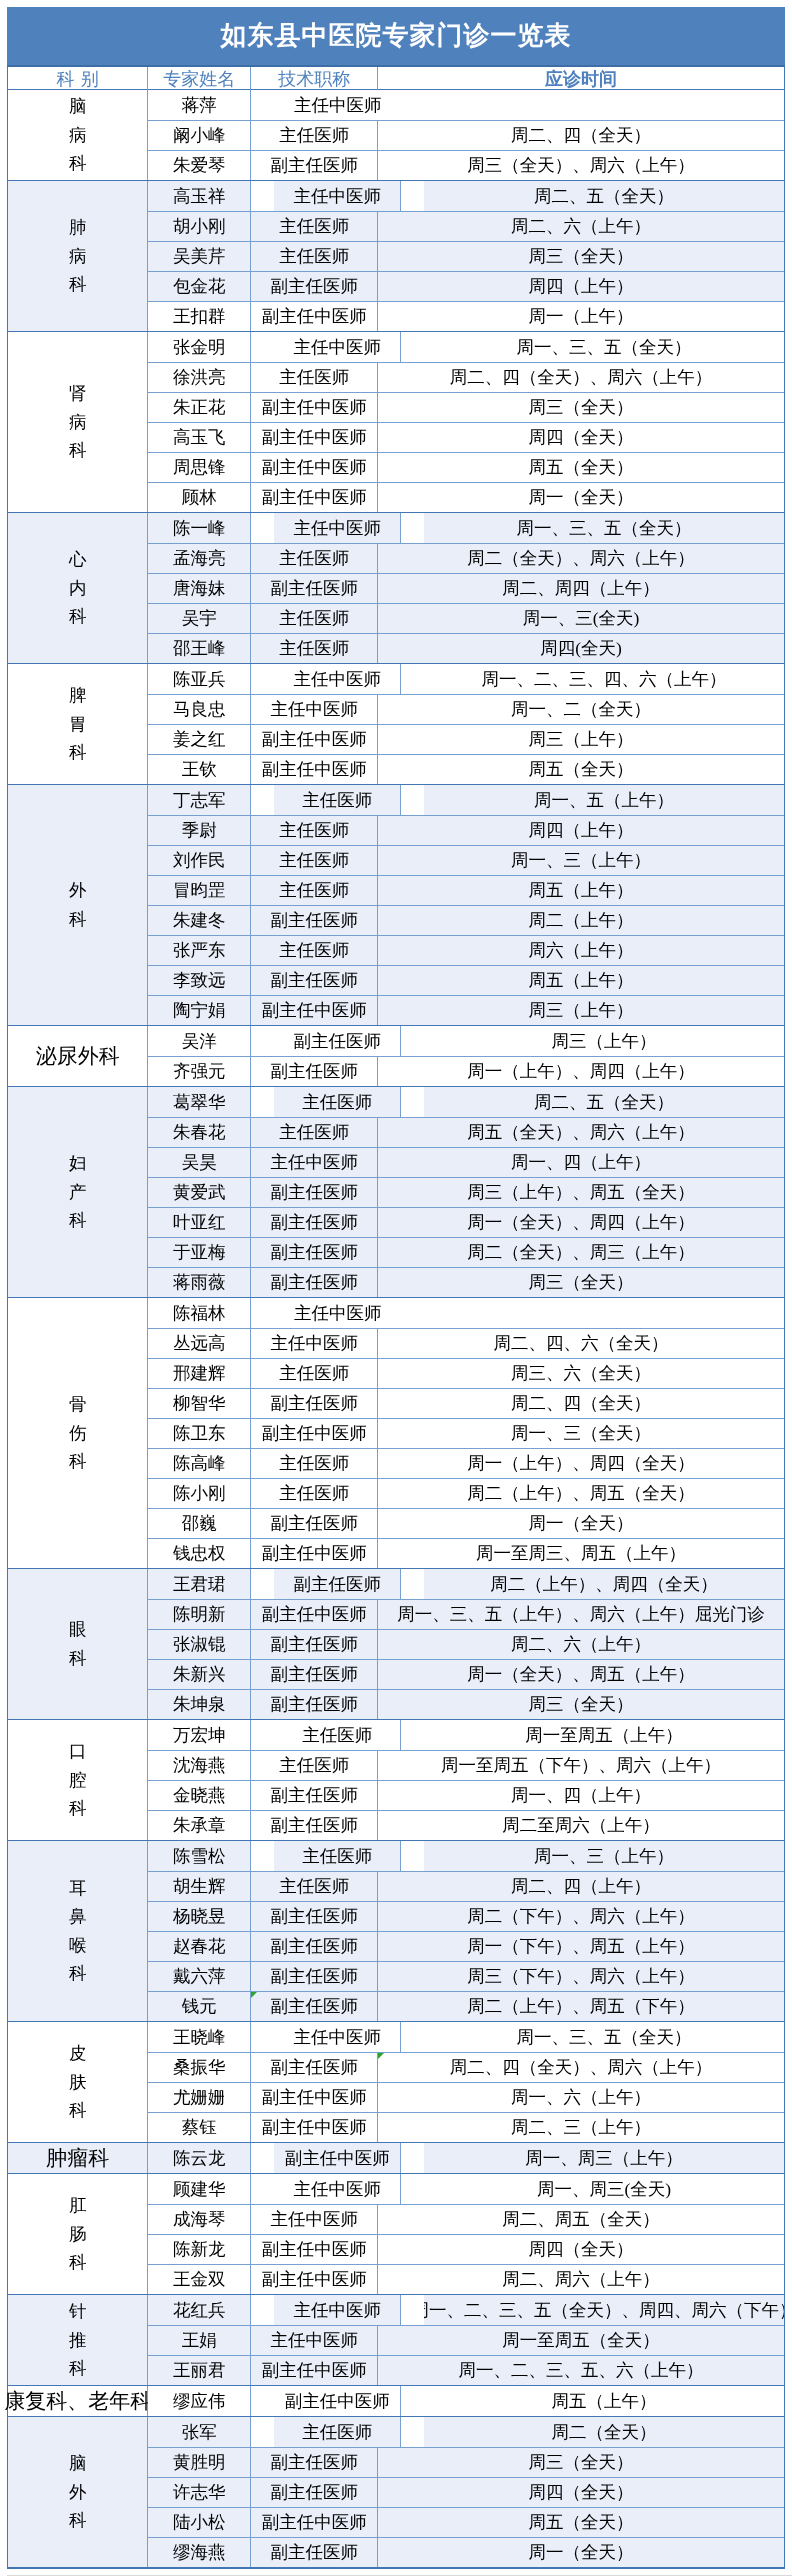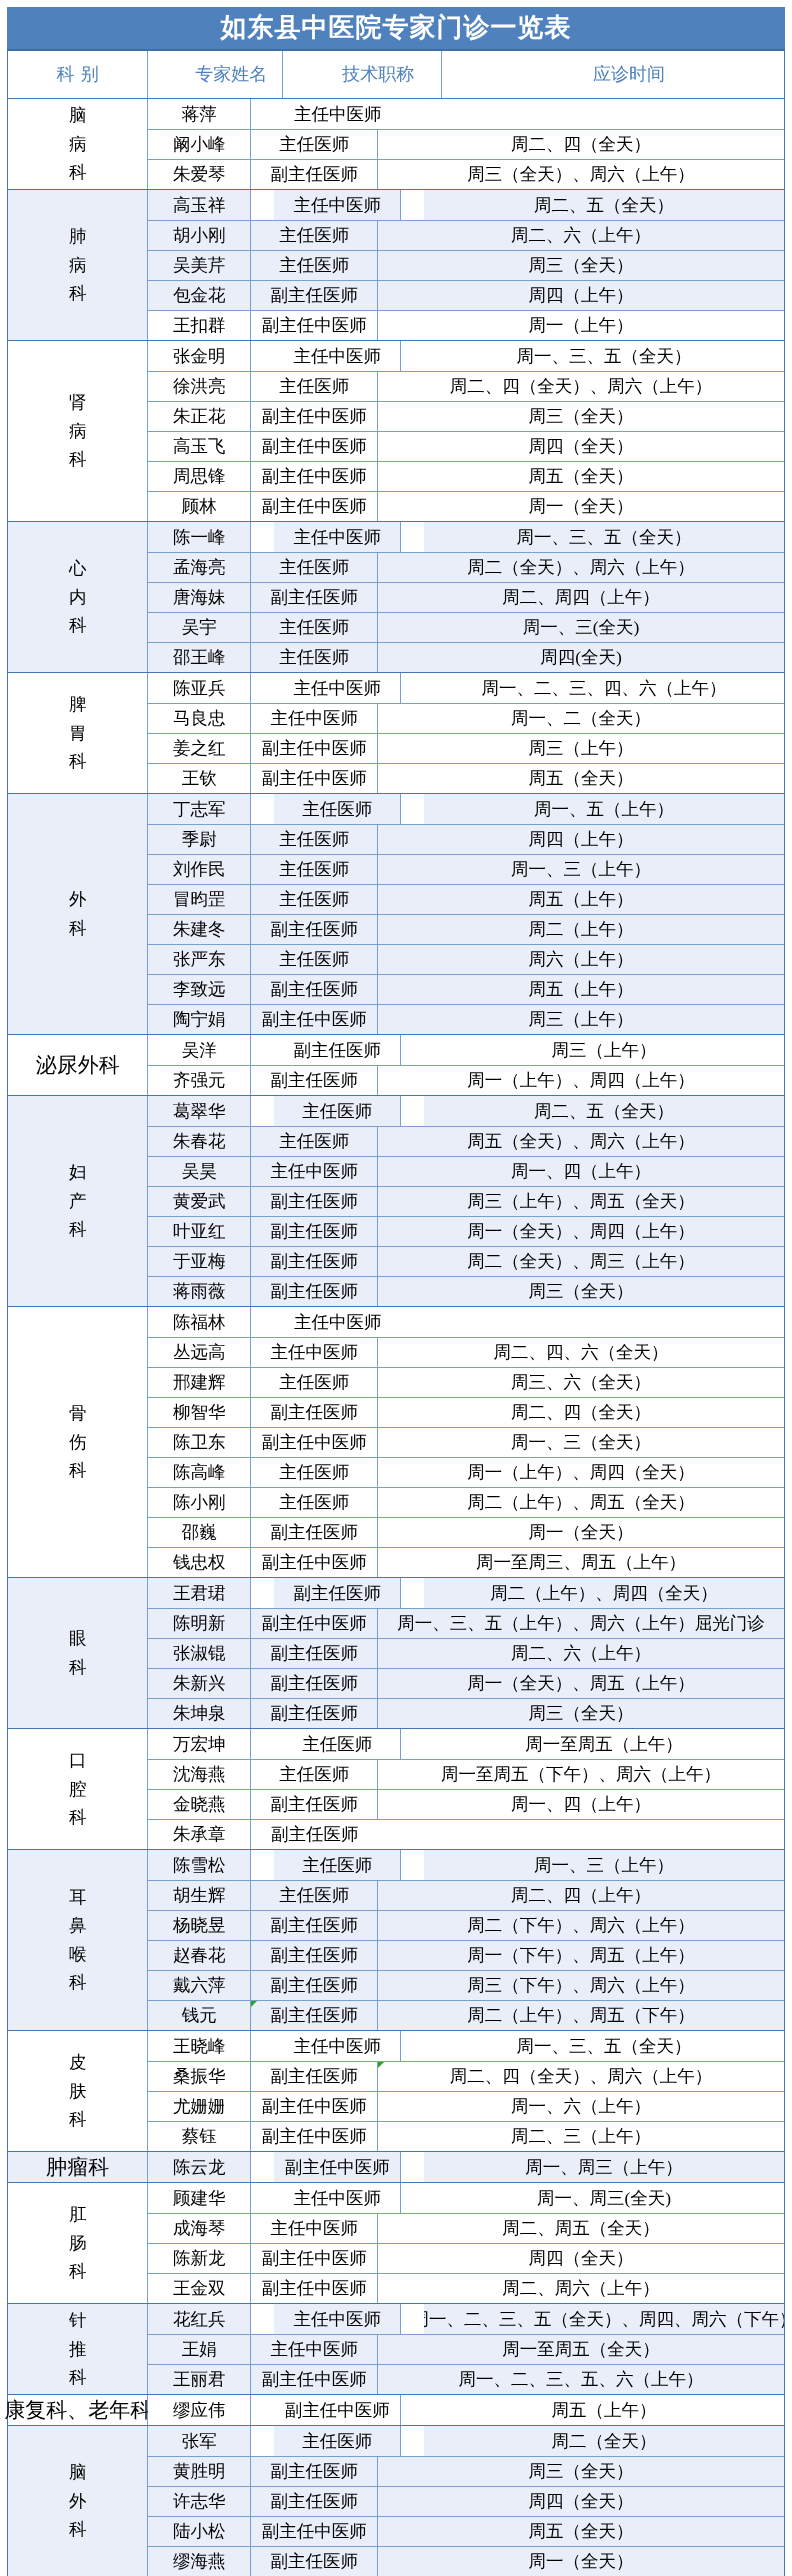--- a/index.html
+++ b/index.html
@@ -17,50 +17,49 @@
   body{
     width:792px;
     font-family:"Liberation Serif","DejaVu Serif",serif;
     color:var(--text);
   }
   .page{
     width:792px;
     padding:6.7px 7.2px 0 7.2px;
   }
   .title-bar{
-    height:44px;
+    height:60px;
     background:var(--title-bg);
     border-bottom:2.1px solid var(--title-edge);
     display:flex;align-items:center;justify-content:center;
     color:#FFFFFF;
     font-family:"Liberation Sans","DejaVu Sans",sans-serif;
     font-weight:bold;
     font-size:26px;
     letter-spacing:1px;
   }
   .table{
     border-left:1.5px solid var(--border-dark);
     border-right:1.5px solid var(--border-dark);
     border-bottom:2.1px solid var(--border-dark);
     background:#fff;
   }
   .header-row{
     display:grid;
     grid-template-columns:140px 103px 127px 1fr;
-    height:48px;
+    height:23px;
     border-bottom:1.5px solid var(--border-dark);
-    gap:32px;
   }
   .header-cell{
     display:flex;align-items:center;justify-content:center;
     color:var(--header-text);
     font-size:18px;
     border-right:1px solid var(--border-light);
   }
-  .header-cell:last-child{border-right:none;}
+  .header-cell:last-child{border-right:none;font-weight:bold;}
   .header-cell.dept{letter-spacing:6.2px;padding-left:6.2px;}
   .dept-block{
     display:flex;
     border-top:1.5px solid var(--border-dark);
   }
   .dept-block:first-child{border-top:none;}
   .dept-cell{
     width:140px;flex:0 0 140px;
     display:flex;align-items:center;justify-content:center;
     text-align:center;
@@ -482,20 +481,21 @@
               <div class="cell bg-white">周一至周五（下午）、周六（上午）</div>
             </div>
             <div class="row">
               <div class="cell bg-white">金晓燕</div>
               <div class="cell bg-white">副主任医师</div>
               <div class="cell bg-white">周一、四（上午）</div>
             </div>
             <div class="row">
               <div class="cell bg-white">朱承章</div>
               <div class="cell bg-white">副主任医师</div>
+              <div class="cell bg-white">周二至周六（上午）</div>
             </div>
           </div>
         </div>
         <div class="dept-block">
           <div class="dept-cell bg-band">
             <div class="dept-label vertical">耳
 鼻
 喉
 科</div>
           </div>

